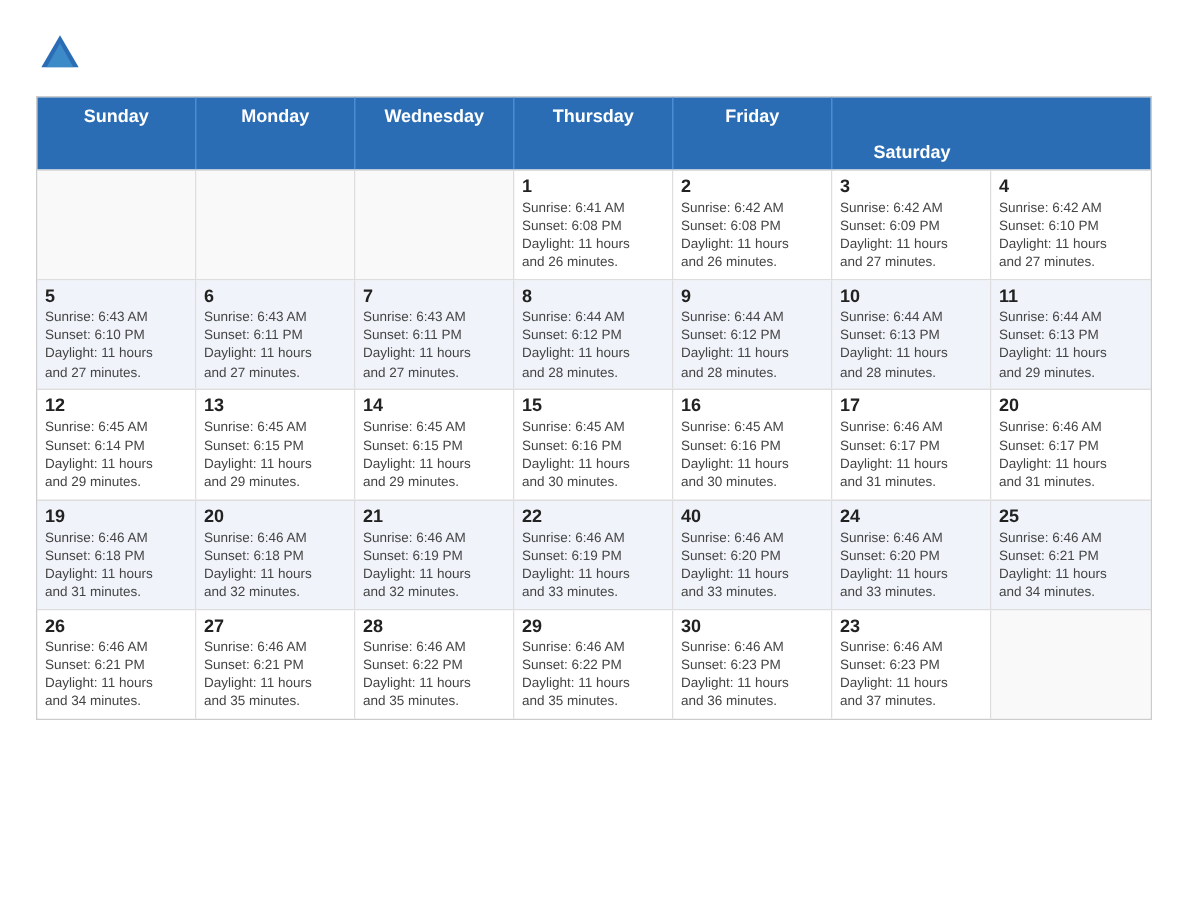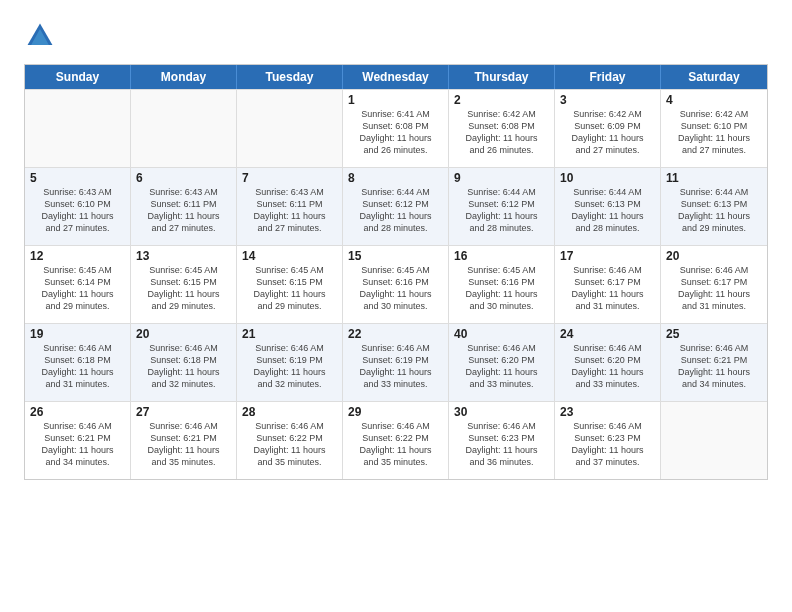--- a/index.html
+++ b/index.html
@@ -72,21 +72,21 @@
       background: #2a6db5;
     }
     .cal-header-cell {
       color: #fff;
       font-size: 12px;
       font-weight: bold;
       text-align: center;
       padding: 5px 2px;
       border-right: 1px solid #4a8dd5;
     }
-    .cal-header-cell:last-child { border-right: none; }
+    .cal-header-cell:last-child { border-right: none; margin-top: 24px; }
     .cal-body {
       flex: 1;
       display: flex;
       flex-direction: column;
     }
     .cal-row {
       display: grid;
       grid-template-columns: repeat(7, 1fr);
       flex: 1;
       border-top: 1px solid #ddd;
@@ -108,21 +108,20 @@
     .day-num {
       font-size: 12px;
       font-weight: bold;
       color: #222;
       margin-bottom: 1px;
     }
     .cell-info {
       font-size: 9px;
       color: #444;
       line-height: 1.35;
-      text-align: center;
     }
   </style>
 </head>
 <body>
 
 <div class="page">
   <div class="header">
     <div class="logo">
       <svg class="logo-icon" viewBox="0 0 36 36">
         <polygon points="18,4 32,28 4,28" fill="#2a6db5"></polygon>
@@ -136,21 +135,20 @@
     <div class="title-section">
       <div class="month-title"></div>
       <div class="subtitle"></div>
     </div>
   </div>
 
   <div class="calendar">
     <div class="cal-header">
     <div class="cal-header-cell">Sunday</div>
         <div class="cal-header-cell">Monday</div>
-        <div class="cal-header-cell">Tuesday</div>
         <div class="cal-header-cell">Wednesday</div>
         <div class="cal-header-cell">Thursday</div>
         <div class="cal-header-cell">Friday</div>
         <div class="cal-header-cell">Saturday</div>
       </div>
     <div class="cal-body">
     <div class="cal-row">
           <div class="cal-cell empty"></div>
           <div class="cal-cell empty"></div>
           <div class="cal-cell empty"></div>

